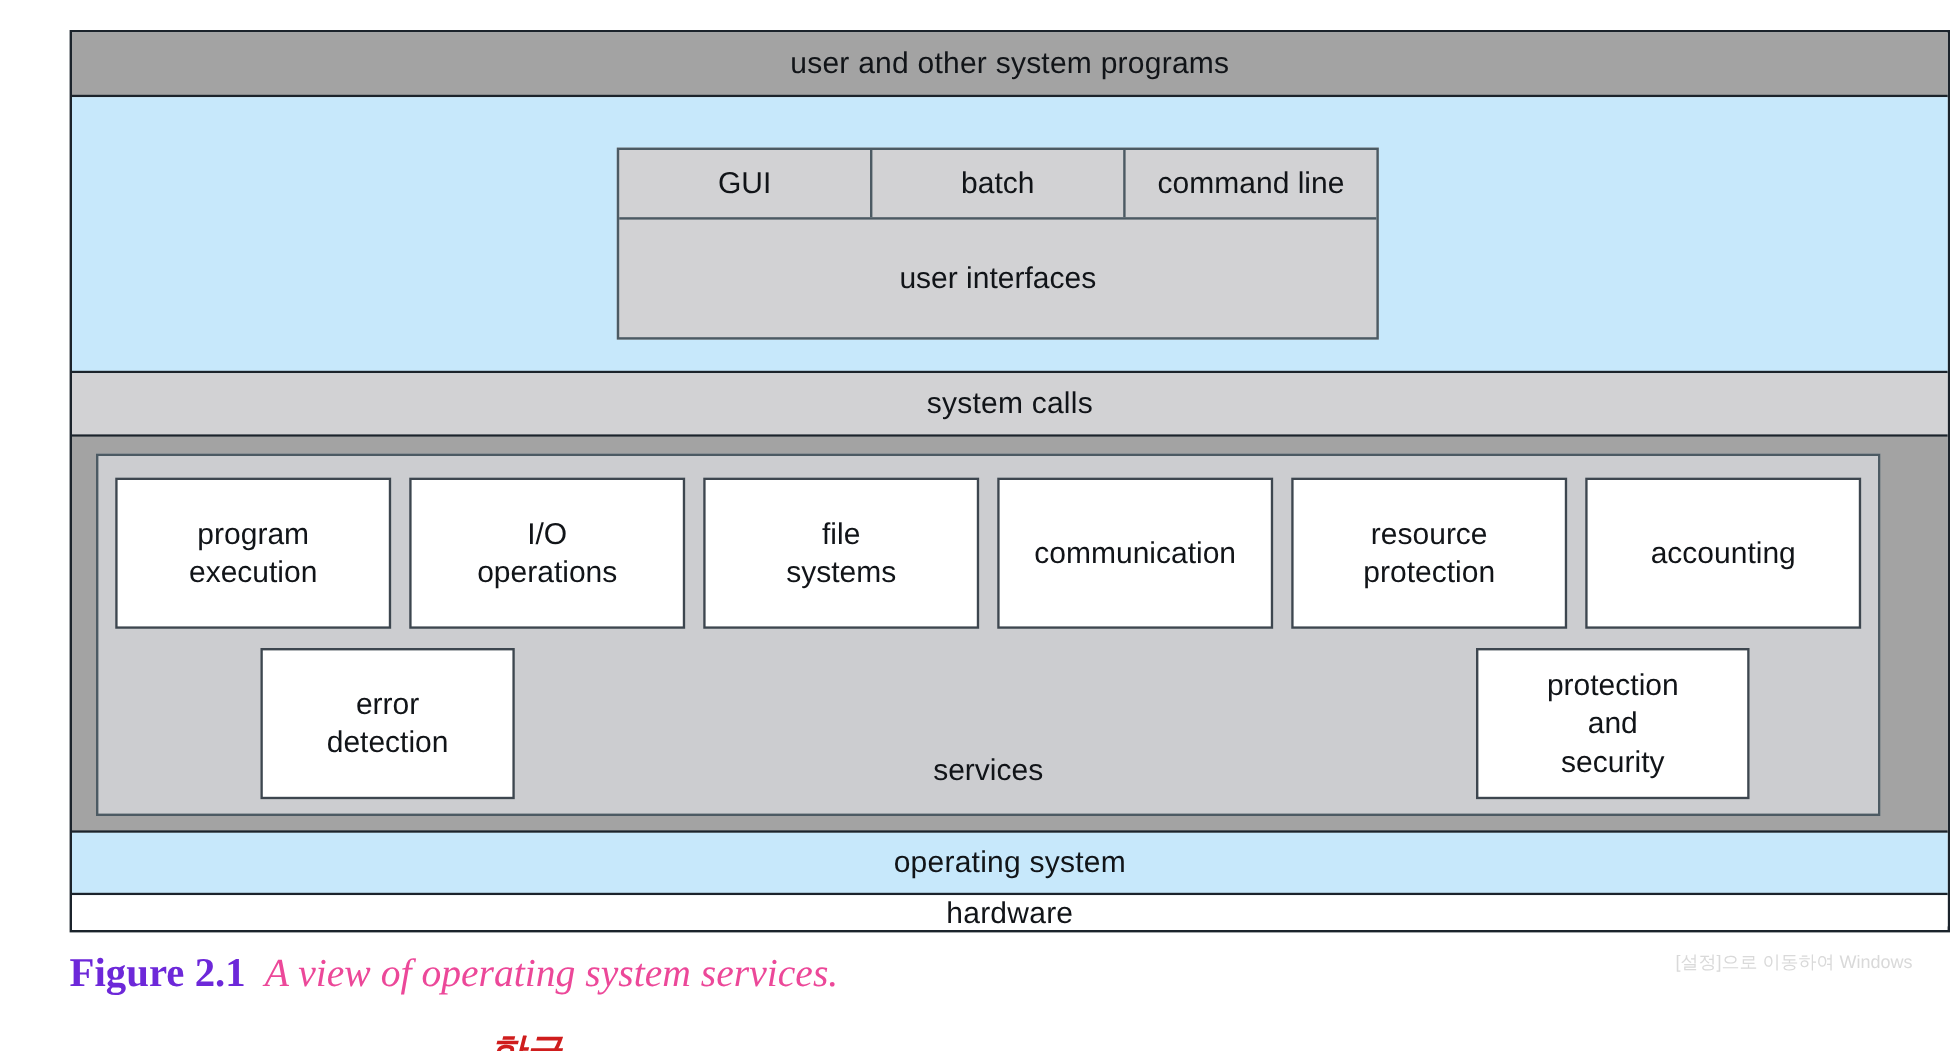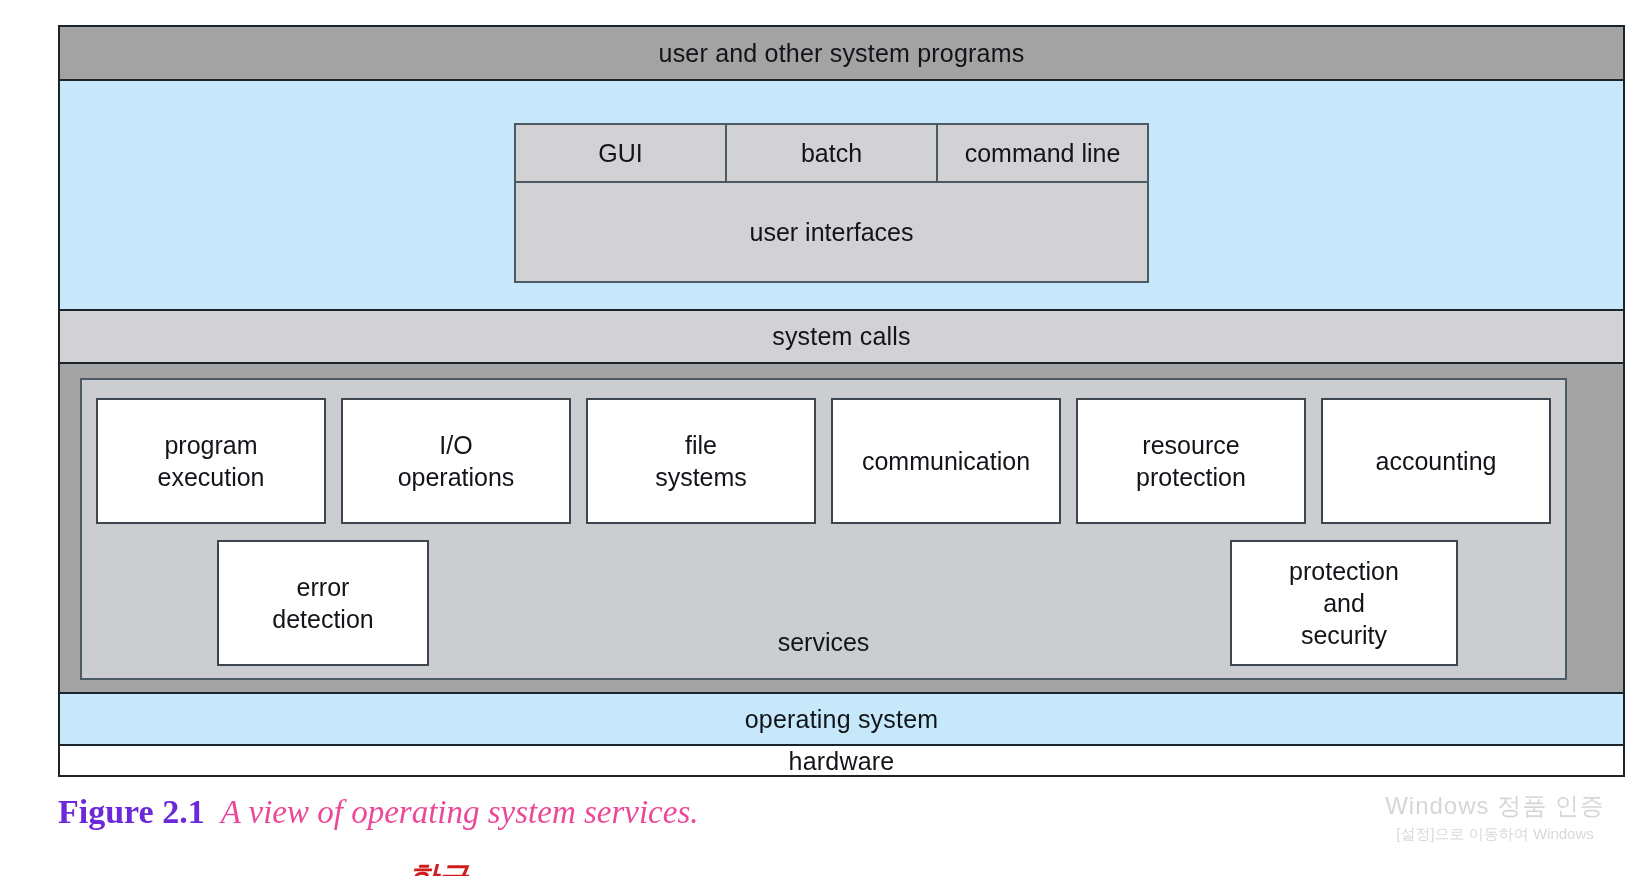--- a/index.html
+++ b/index.html
@@ -370,15 +370,14 @@
 </div>
 
 <div id="figure-caption">
   <span id="caption-number">Figure 2.1</span>
   <span id="caption-text">A view of operating system services.</span>
 </div>
 
 <div id="red-ink-fragment">한글</div>
 
 <div id="windows-watermark">
-  <div id="watermark-title">Windows 정품 인증</div>
   <div id="watermark-subtitle">[설정]으로 이동하여 Windows</div>
 </div>
 
 </body></html>

